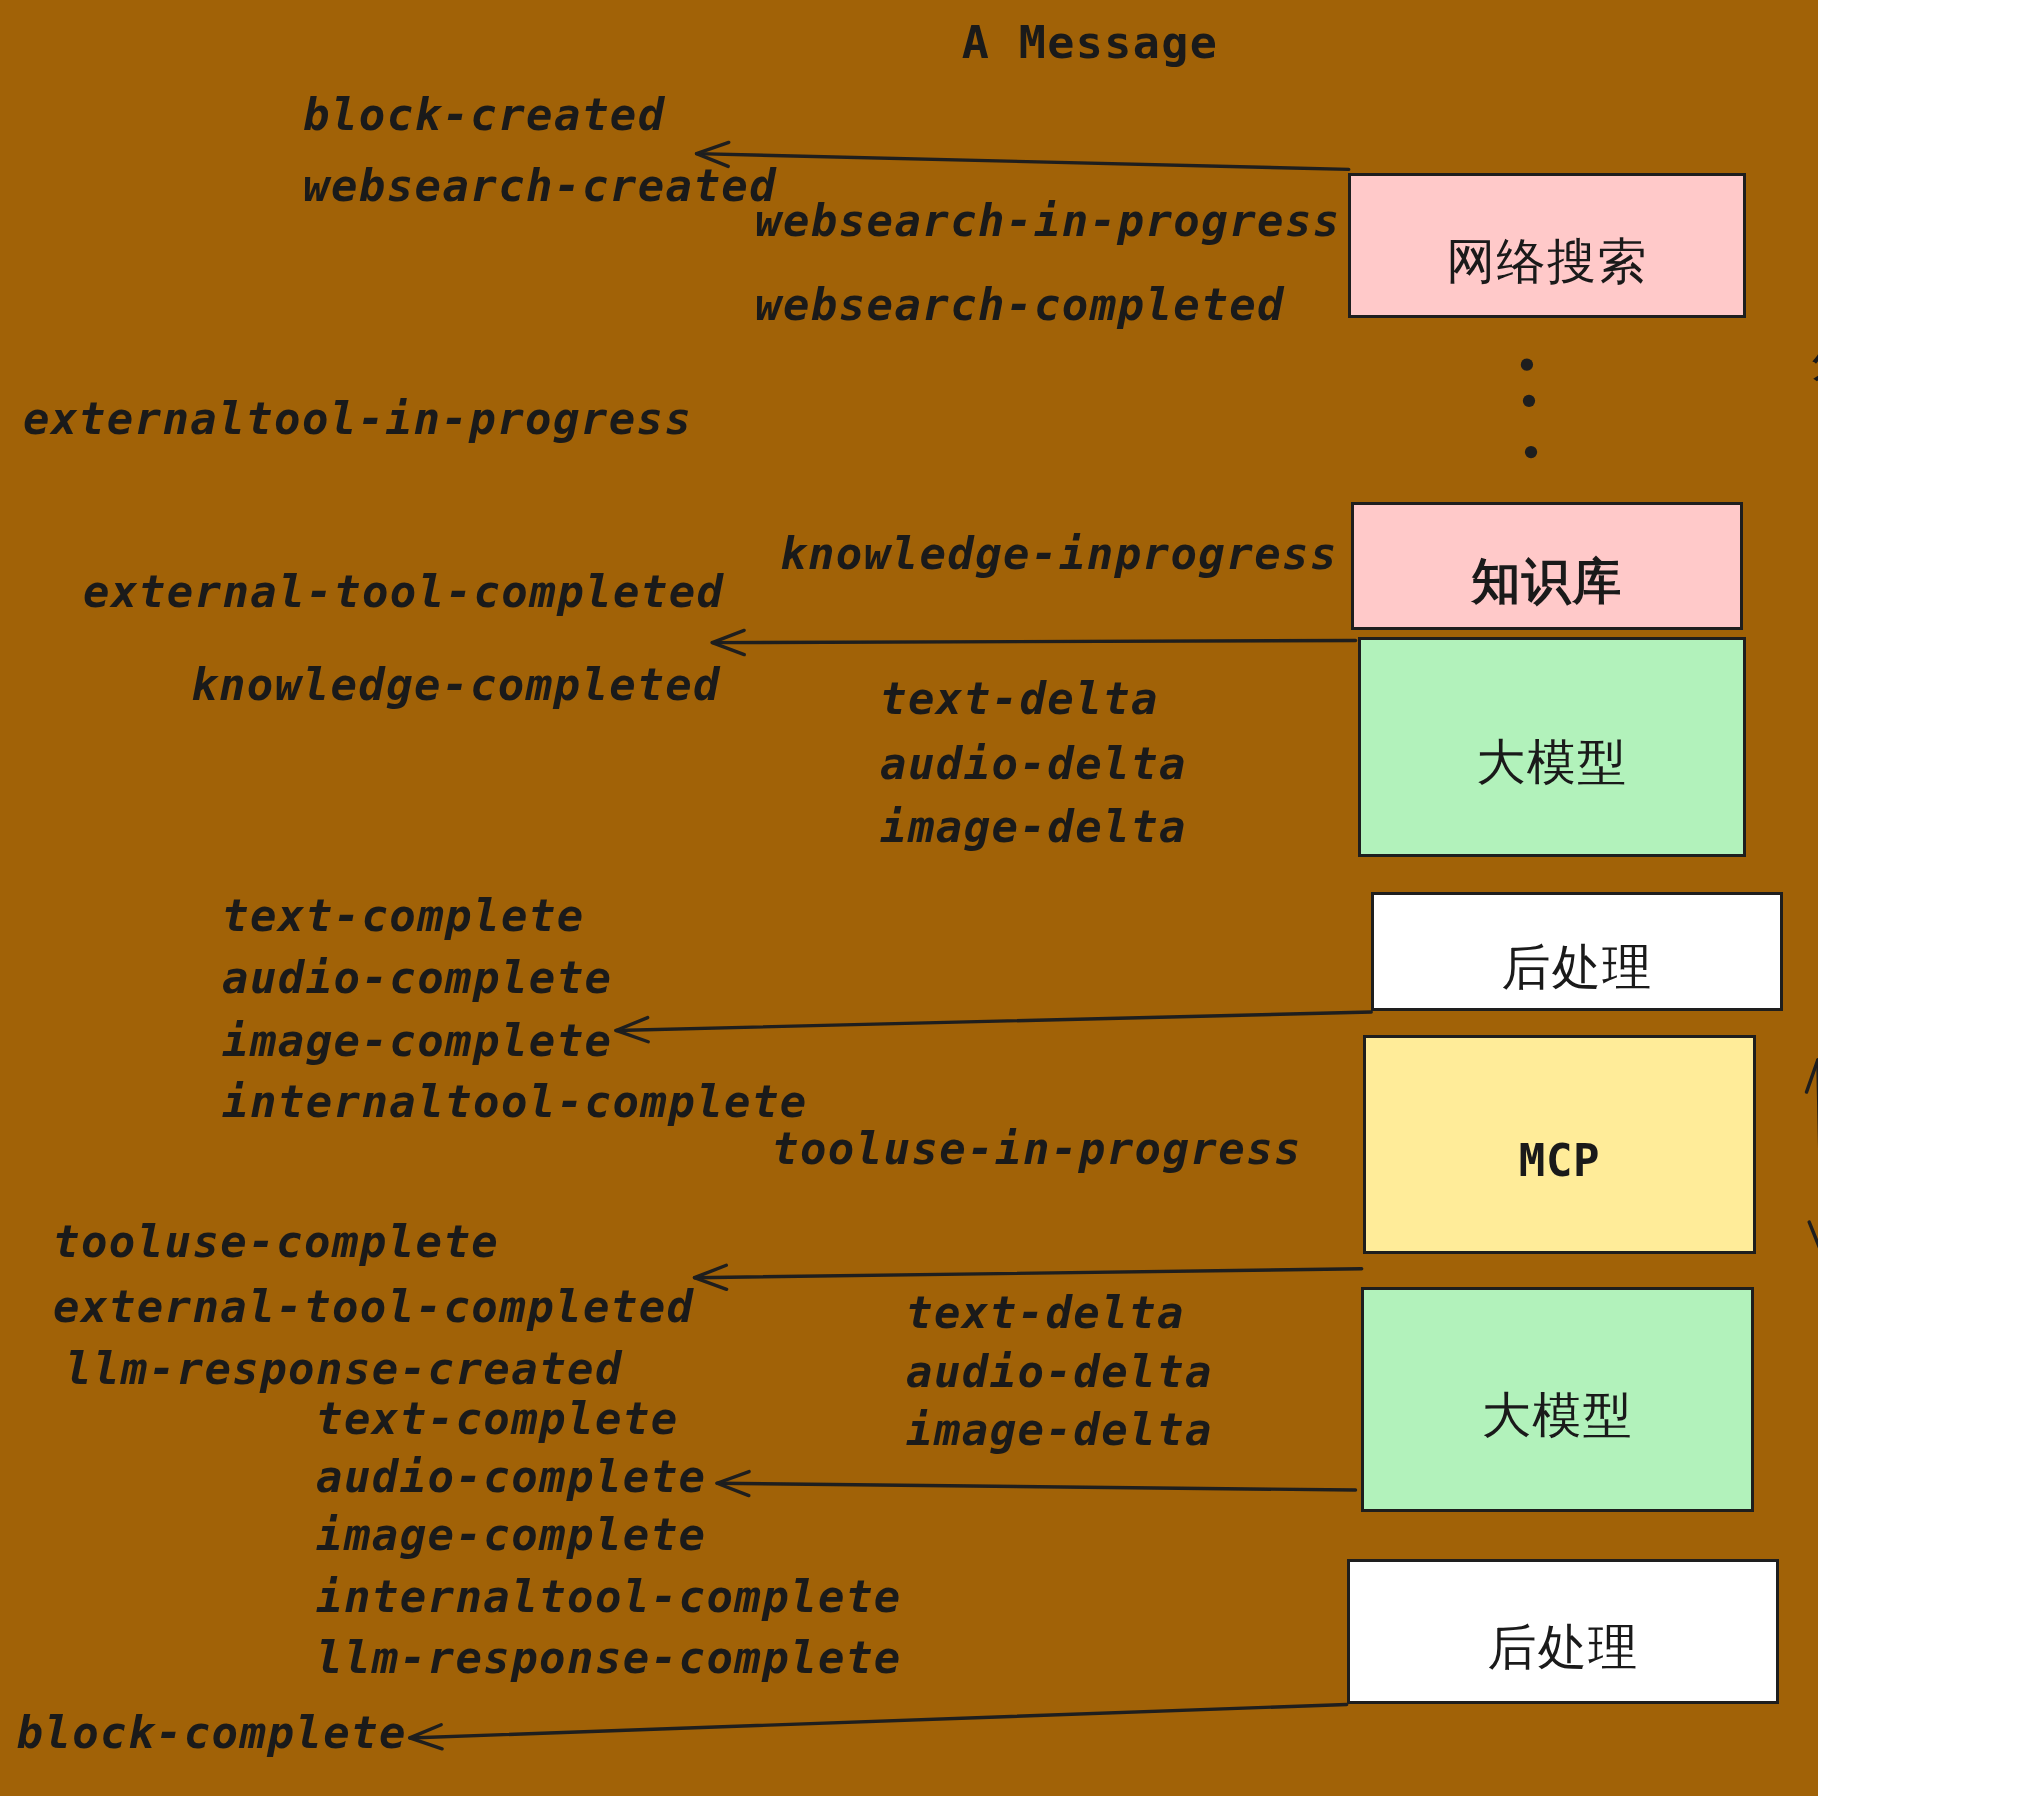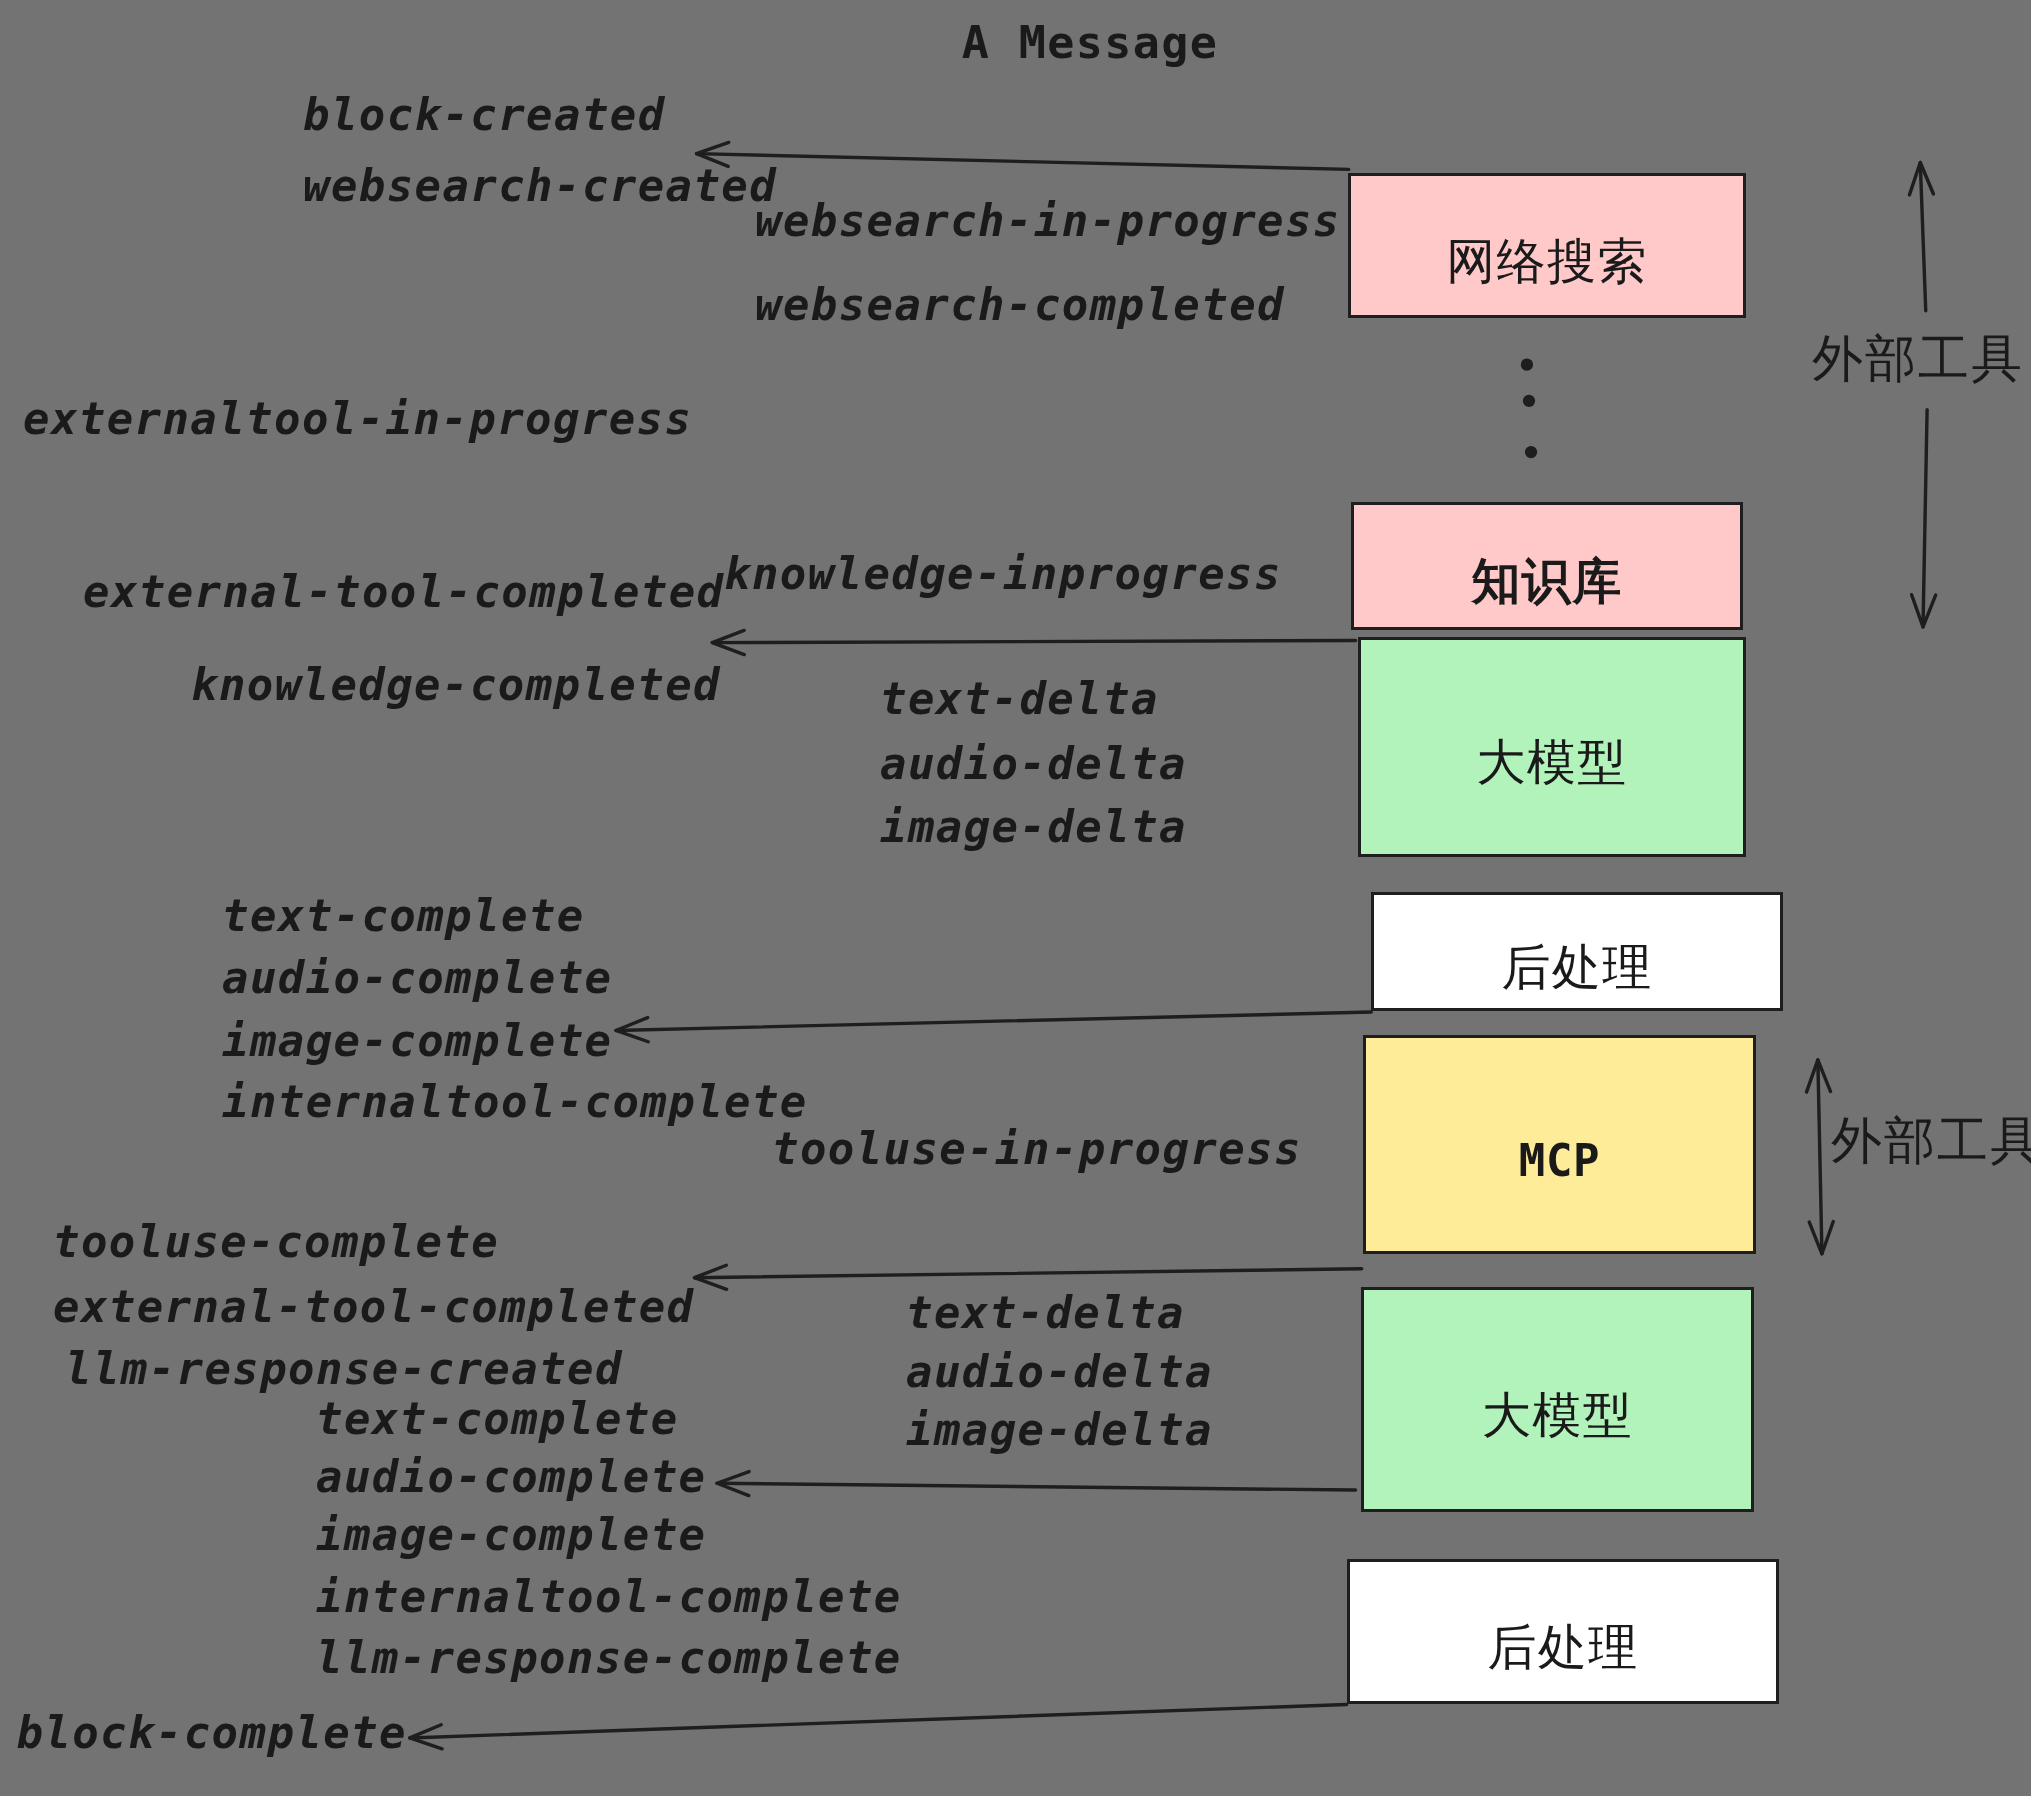--- a/index.html
+++ b/index.html
@@ -1,17 +1,17 @@
 <!DOCTYPE html>
 <html style="font-size:11px"><head>
 <meta charset="utf-8">
 <style>
   html,body{margin:0;padding:0;background:#ffffff;}
   #canvas{
-    position:relative;width:2031px;height:1796px;background:#737373;
+    position:relative;width:1818px;height:1796px;background:#a16207;
     font-family:"DejaVu Sans",sans-serif;overflow:hidden;color:#1a1a1a;
   }
   #arrow-layer{position:absolute;left:0;top:0;width:2035px;height:1796px;}
   .title{
     position:absolute;transform:translate(-50%,-50%);
     font-family:"DejaVu Sans Mono",monospace;font-weight:700;font-size:45px;
     letter-spacing:1.4px;white-space:nowrap;
   }
   .evt{
     position:absolute;transform:translateY(-54%);
@@ -105,21 +105,21 @@
       <div class="box" style="left: 1347px; top: 1559px; width: 432px; height: 145px; background: rgb(255, 255, 255);">
         <span class="box-label">后处理</span>
       </div>
     </div>
   <div id="events">
       <div class="evt" style="left: 303px; top: 117px;">block-created</div>
       <div class="evt" style="left: 303px; top: 188px;">websearch-created</div>
       <div class="evt" style="left: 755px; top: 223px;">websearch-in-progress</div>
       <div class="evt" style="left: 755px; top: 307px;">websearch-completed</div>
       <div class="evt" style="left: 23px; top: 421px;">externaltool-in-progress</div>
-      <div class="evt" style="left: 724px; top: 556px; margin-top: 20px;">knowledge-inprogress</div>
+      <div class="evt" style="left: 780px; top: 556px;">knowledge-inprogress</div>
       <div class="evt" style="left: 83px; top: 594px;">external-tool-completed</div>
       <div class="evt" style="left: 191px; top: 687px;">knowledge-completed</div>
       <div class="evt" style="left: 880px; top: 701px;">text-delta</div>
       <div class="evt" style="left: 880px; top: 766px;">audio-delta</div>
       <div class="evt" style="left: 880px; top: 829px;">image-delta</div>
       <div class="evt" style="left: 222px; top: 918px;">text-complete</div>
       <div class="evt" style="left: 222px; top: 980px;">audio-complete</div>
       <div class="evt" style="left: 222px; top: 1043px;">image-complete</div>
       <div class="evt" style="left: 222px; top: 1104px;">internaltool-complete</div>
       <div class="evt" style="left: 772px; top: 1151px;">tooluse-in-progress</div>

